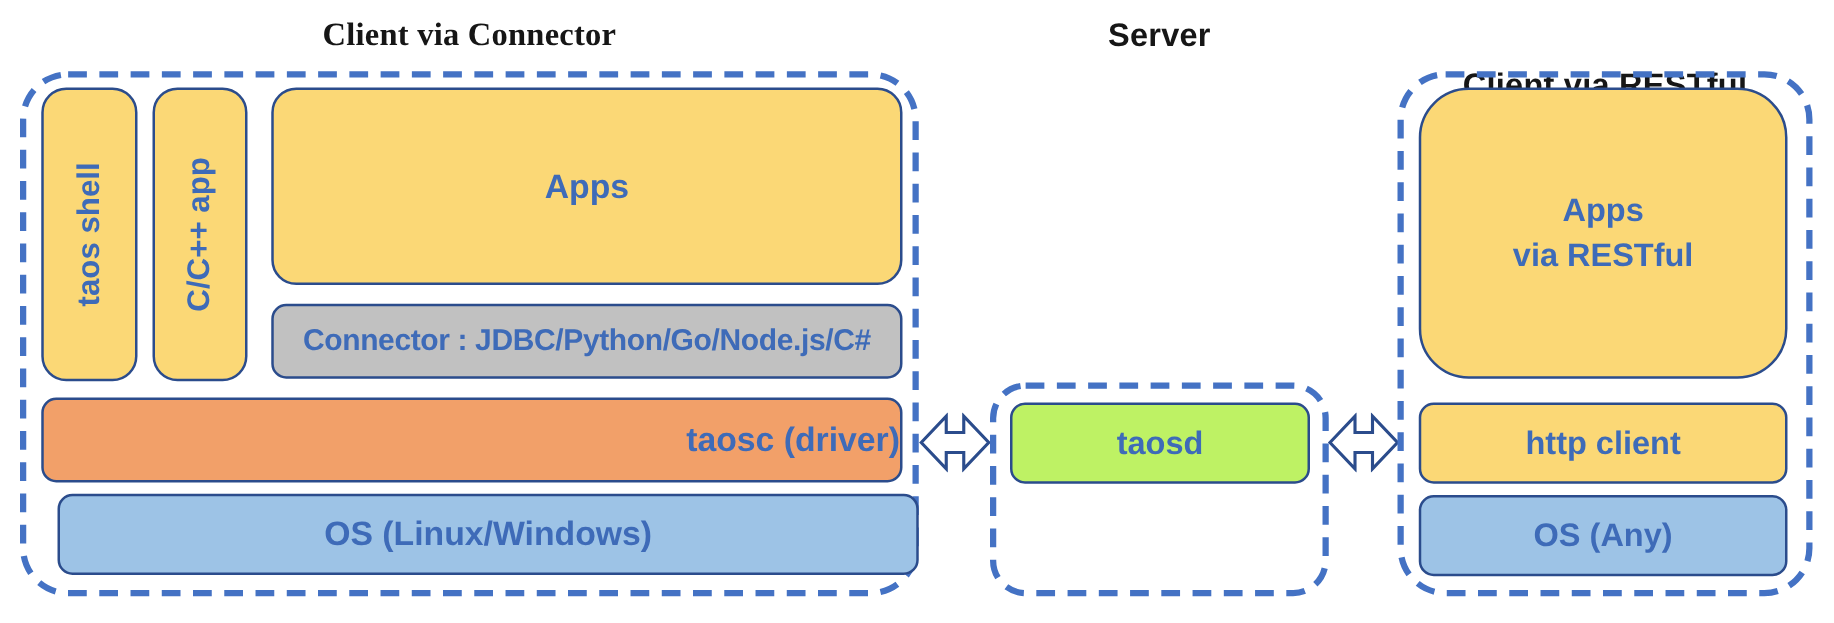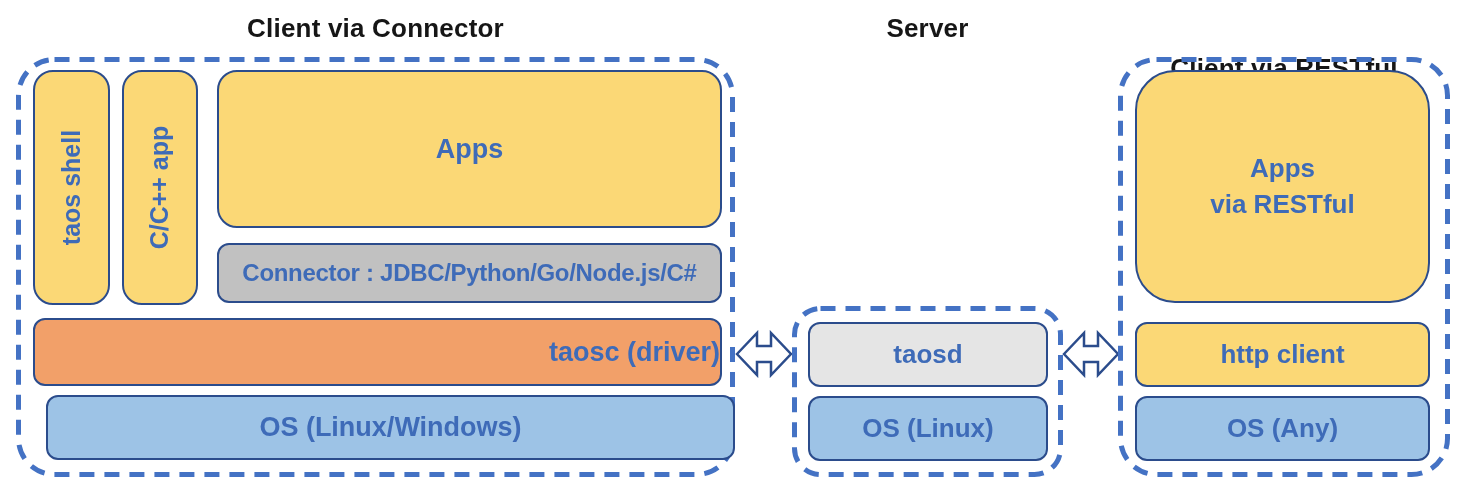--- a/index.html
+++ b/index.html
@@ -39,21 +39,21 @@
     display: flex;
     align-items: center;
     justify-content: center;
     color: #3E6BB8;
   }
   .box .lbl { text-align: center; }
   .yellow { background: #FBD876; }
   .gray   { background: #C1C1C1; }
   .orange { background: #F2A069; justify-content: flex-end; }
   .blue   { background: #9DC3E6; }
-  .green  { background: #e5e5e5; }
+  .green  { background: #bef264; }
 
   .r-lg { border-radius: 40px; }
   .r-md { border-radius: 20px; }
   .r-sm { border-radius: 12px; }
 
   .vertical .lbl {
     transform: rotate(-90deg);
     white-space: nowrap;
     font-size: 25px;
   }
@@ -65,21 +65,21 @@
 
   .link-arrow {
     position: absolute;
   }
 </style>
 </head>
 <body>
 
 <div class="canvas">
 
-  <div class="section-title" style="left:16px; width:719px;">Client via Connector</div>
+  <div class="section-title" style="left:16px; width:719px;font-family:Liberation Serif, serif;">Client via Connector</div>
   <div class="section-title" style="left:792px; width:271px;">Server</div>
   <div class="section-title" style="left:1118px; width:332px;margin-top:40px;">Client via RESTful</div>
 
   <div class="group" style="left:16px; top:57px; width:719px; height:420px;">
     <svg class="dash-svg" width="719" height="420">
       <rect x="2.5" y="2.5" width="714" height="415" rx="36" fill="none" stroke="#4472C4" stroke-width="5" stroke-dasharray="15 10"></rect>
     </svg>
     <div class="box yellow r-md vertical" style="left:17px; top:13px; width:77px; height:235px;">
       <span class="lbl">taos shell</span>
     </div>
@@ -104,23 +104,20 @@
     <path d="M3,24 L23,3 L23,16 L37,16 L37,3 L57,24 L37,45 L37,32 L23,32 L23,45 Z" fill="#ffffff" stroke="#2B4C8C" stroke-width="2.5"></path>
   </svg>
 
   <div class="group" style="left:792px; top:306px; width:271px; height:171px;">
     <svg class="dash-svg" width="271" height="171">
       <rect x="2.5" y="2.5" width="266" height="166" rx="26" fill="none" stroke="#4472C4" stroke-width="5" stroke-dasharray="15 10"></rect>
     </svg>
     <div class="box green r-sm fs-mid" style="left:16px; top:16px; width:240px; height:65px;">
       <span class="lbl">taosd</span>
     </div>
-    <div class="box blue r-sm fs-mid" style="left:16px; top:90px; width:240px; height:65px;">
-      <span class="lbl">OS (Linux)</span>
-    </div>
   </div>
 
   <svg class="link-arrow" style="left:1061px; top:330px;" width="60" height="48">
     <path d="M3,24 L23,3 L23,16 L37,16 L37,3 L57,24 L37,45 L37,32 L23,32 L23,45 Z" fill="#ffffff" stroke="#2B4C8C" stroke-width="2.5"></path>
   </svg>
 
   <div class="group" style="left:1118px; top:57px; width:332px; height:420px;">
     <svg class="dash-svg" width="332" height="420">
       <rect x="2.5" y="2.5" width="327" height="415" rx="36" fill="none" stroke="#4472C4" stroke-width="5" stroke-dasharray="15 10"></rect>
     </svg>

